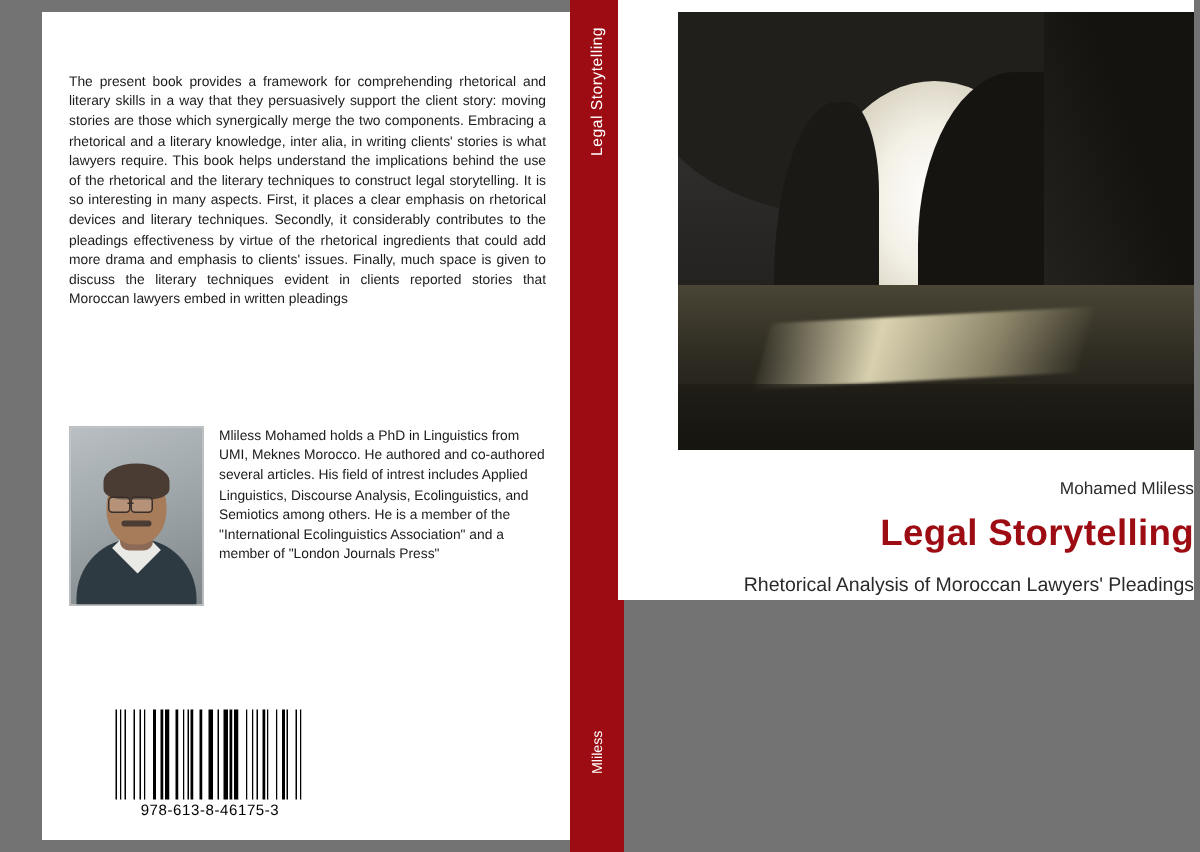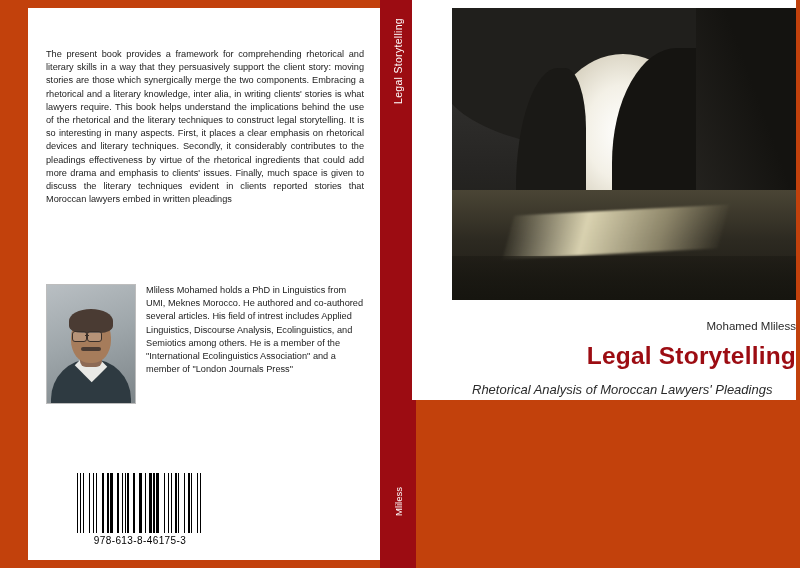--- a/index.html
+++ b/index.html
@@ -10,21 +10,21 @@
   body {
     width: 800px;
     height: 568px;
     font-family: "Liberation Sans", sans-serif;
     overflow: hidden;
   }
   .cover-wrap {
     position: relative;
     width: 800px;
     height: 568px;
-    background: #c2410c;
+    background: #737373;
   }
 
   
   .back-cover {
     position: absolute;
     left: 28px;
     top: 8px;
     width: 352px;
     height: 552px;
     background: #ffffff;
@@ -365,25 +365,24 @@
     font-size: 24.5px;
     color: #9c0c12;
     font-weight: bold;
     letter-spacing: 0.2px;
   }
   .front-subtitle {
     position: absolute;
     left: 60px;
     top: 380px;
     width: 324px;
-    text-align: left;
+    text-align: right;
     font-size: 13px;
     line-height: 19px;
     color: #2a2a2a;
-    font-style: italic;
   }
 </style>
 </head>
 <body>
 
 <div class="cover-wrap">
 
   <div class="back-cover">
     <div class="blurb">The present book provides a framework for comprehending rhetorical and literary skills in a way that they persuasively support the client story: moving stories are those which synergically merge the two components. Embracing a rhetorical and a literary knowledge, inter alia, in writing clients' stories is what lawyers require. This book helps understand the implications behind the use of the rhetorical and the literary techniques to construct legal storytelling. It is so interesting in many aspects. First, it places a clear emphasis on rhetorical devices and literary techniques. Secondly, it considerably contributes to the pleadings effectiveness by virtue of the rhetorical ingredients that could add more drama and emphasis to clients' issues. Finally, much space is given to discuss the literary techniques evident in clients reported stories that Moroccan lawyers embed in written pleadings</div>
 

